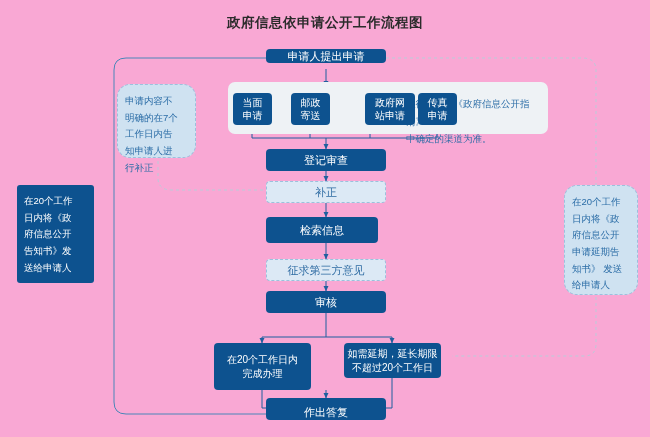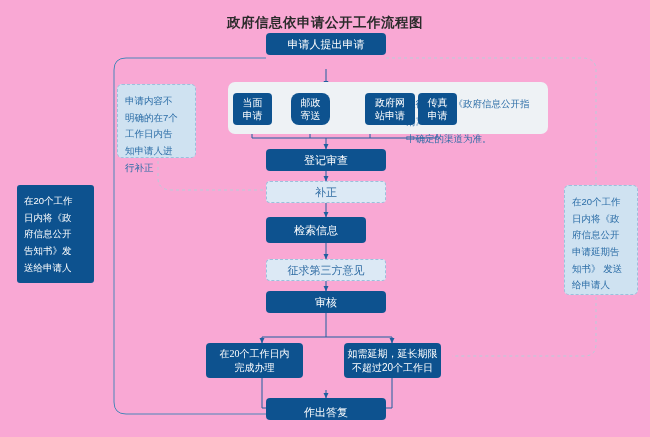--- a/index.html
+++ b/index.html
@@ -62,21 +62,21 @@
     background: #dce9f5;
     color: #2f6ca3;
     border: 1px dashed #9cc0dd;
     font-size: 11px;
   }
   .sidebox {
     background: #cfe2f1;
     color: #2a6ca6;
     border: 1px dashed #9cc0dd;
     font-size: 9.5px;
-    border-radius: 5px;
+    border-radius: 13px;
     padding: 8px 7px;
     align-items: flex-start;
     justify-content: flex-start;
     text-align: left;
     line-height: 1.75;
   }
   .sidebox-solid {
     background: #0d528f;
     color: #ffffff;
     font-size: 9.5px;
@@ -157,29 +157,29 @@
       <path d="M266,58 L126,58 Q114,58 114,70 L114,402 Q114,414 126,414 L266,414" stroke="#4a86b8"></path>
     </g>
     <g stroke="#b9ccd9" stroke-width="1" fill="none" stroke-dasharray="3,3">
 
       <path d="M158,155 L158,178 Q158,190 172,190 L286,190"></path>
 
       <path d="M386,58 L582,58 Q596,58 596,70 L596,344 Q596,356 584,356 L452,356"></path>
     </g>
   </svg>
 
-  <div class="node solid" style="left:266px; top:33px; width:120px; height:22px;">
+  <div class="node solid" style="left:266px; top:49px; width:120px; height:14px;">
     <span class="vtext">申请人提出申请</span>
   </div>
 
   <div class="node solid-small" style="left:233px; top:93px; width:39px; height:32px;">
     <span class="vtext">当面
 申请</span>
   </div>
-  <div class="node solid-small" style="left:291px; top:93px; width:39px; height:32px;border-radius:8px;">
+  <div class="node solid-small" style="left:291px; top:93px; width:39px; height:32px;">
     <span class="vtext">邮政
 寄送</span>
   </div>
   <div class="node solid-small" style="left:345px; top:93px; width:50px; height:32px;margin-left:20px;">
     <span class="vtext">政府网
 站申请</span>
   </div>
   <div class="node solid-small" style="left:418px; top:93px; width:39px; height:32px;">
     <span class="vtext">传真
 申请</span>
@@ -191,33 +191,33 @@
   </div>
 
   <div class="node solid" style="left:266px; top:149px; width:120px; height:22px;">
     <span class="vtext">登记审查</span>
   </div>
 
   <div class="node ghost" style="left:266px; top:181px; width:120px; height:22px;">
     <span class="vtext">补正</span>
   </div>
 
-  <div class="node solid" style="left:266px; top:217px; width:100px; height:26px;">
+  <div class="node solid" style="left:266px; top:217px; width:112px; height:26px;">
     <span class="vtext">检索信息</span>
   </div>
 
   <div class="node ghost" style="left:266px; top:259px; width:120px; height:22px;">
     <span class="vtext">征求第三方意见</span>
   </div>
 
   <div class="node solid" style="left:266px; top:291px; width:120px; height:22px;">
     <span class="vtext">审核</span>
   </div>
 
-  <div class="node solid-small" style="left:206px; top:343px; width:97px; height:35px;font-family:Liberation Serif, serif;">
+  <div class="node solid-small" style="left:214px; top:343px; width:97px; height:47px;">
     <span class="vtext">在20个工作日内
 完成办理</span>
   </div>
 
   <div class="node solid-small" style="left:344px; top:343px; width:97px; height:35px;">
     <span class="vtext">如需延期，延长期限
 不超过20个工作日</span>
   </div>
 
   <div class="node solid" style="left:266px; top:398px; width:120px; height:22px;align-items:flex-end;">

